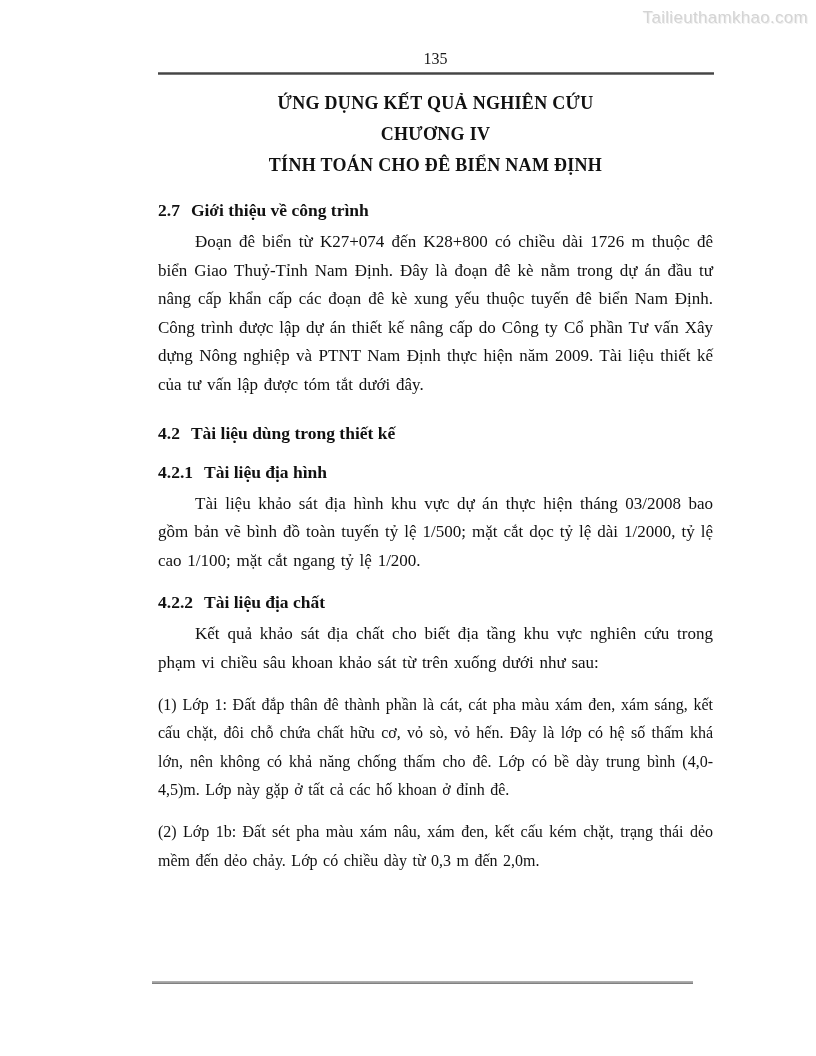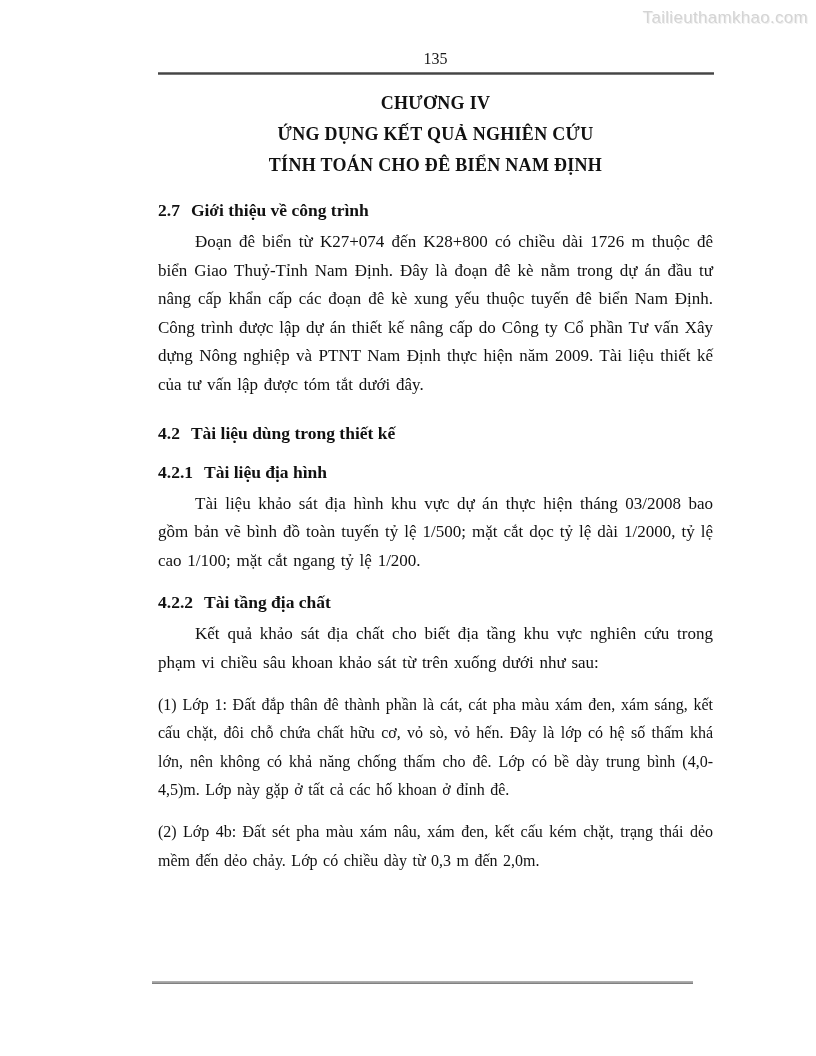--- a/index.html
+++ b/index.html
@@ -86,43 +86,43 @@
 <div class="page">
 
   <div class="watermark">Tailieuthamkhao.com</div>
 
   <div class="page-number">135</div>
 
   <div class="rule rule-top"></div>
 
   <div class="content">
 
+    <div class="chapter-line">ỨNG DỤNG KẾT QUẢ NGHIÊN CỨU</div>
     <div class="chapter-line">CHƯƠNG IV</div>
-    <div class="chapter-line">ỨNG DỤNG KẾT QUẢ NGHIÊN CỨU</div>
     <div class="chapter-line">TÍNH TOÁN CHO ĐÊ BIỂN NAM ĐỊNH</div>
 
     <div class="section-heading">
       <span class="sec-num">2.7</span><span>Giới thiệu về công trình</span>
     </div>
     <p class="para">Đoạn đê biển từ K27+074 đến K28+800 có chiều dài 1726 m thuộc đê biển Giao Thuỷ-Tỉnh Nam Định. Đây là đoạn đê kè nằm trong dự án đầu tư nâng cấp khẩn cấp các đoạn đê kè xung yếu thuộc tuyến đê biển Nam Định. Công trình được lập dự án thiết kế nâng cấp do Công ty Cổ phần Tư vấn Xây dựng Nông nghiệp và PTNT Nam Định thực hiện năm 2009. Tài liệu thiết kế của tư vấn lập được tóm tắt dưới đây.</p>
 
     <div class="section-heading mt-lg">
       <span class="sec-num">4.2</span><span>Tài liệu dùng trong thiết kế</span>
     </div>
 
     <div class="section-heading mt-md">
       <span class="sec-num">4.2.1</span><span>Tài liệu địa hình</span>
     </div>
     <p class="para">Tài liệu khảo sát địa hình khu vực dự án thực hiện tháng 03/2008 bao gồm bản vẽ bình đồ toàn tuyến tỷ lệ 1/500; mặt cắt dọc tỷ lệ dài 1/2000, tỷ lệ cao 1/100; mặt cắt ngang tỷ lệ 1/200.</p>
 
     <div class="section-heading mt-md">
-      <span class="sec-num">4.2.2</span><span>Tài tầng địa chất</span>
+      <span class="sec-num">4.2.2</span><span>Tài liệu địa chất</span>
     </div>
     <p class="para">Kết quả khảo sát địa chất cho biết địa tầng khu vực nghiên cứu trong phạm vi chiều sâu khoan khảo sát từ trên xuống dưới như sau:</p>
 
     <p class="geo-item">(1) Lớp 1: Đất đắp thân đê thành phần là cát, cát pha màu xám đen, xám sáng, kết cấu chặt, đôi chỗ chứa chất hữu cơ, vỏ sò, vỏ hến. Đây là lớp có hệ số thấm khá lớn, nên không có khả năng chống thấm cho đê. Lớp có bề dày trung bình (4,0-4,5)m.  Lớp này gặp ở tất cả các hố khoan ở đỉnh đê.</p>
-    <p class="geo-item">(2) Lớp 4b: Đất sét pha màu xám nâu, xám đen, kết cấu kém chặt, trạng thái dẻo mềm đến dẻo chảy. Lớp có chiều dày từ 0,3 m đến 2,0m.</p>
+    <p class="geo-item">(2) Lớp 1b: Đất sét pha màu xám nâu, xám đen, kết cấu kém chặt, trạng thái dẻo mềm đến dẻo chảy. Lớp có chiều dày từ 0,3 m đến 2,0m.</p>
 
   </div>
 
   <div class="rule rule-bottom"></div>
 
 </div>
 
 </body></html>

